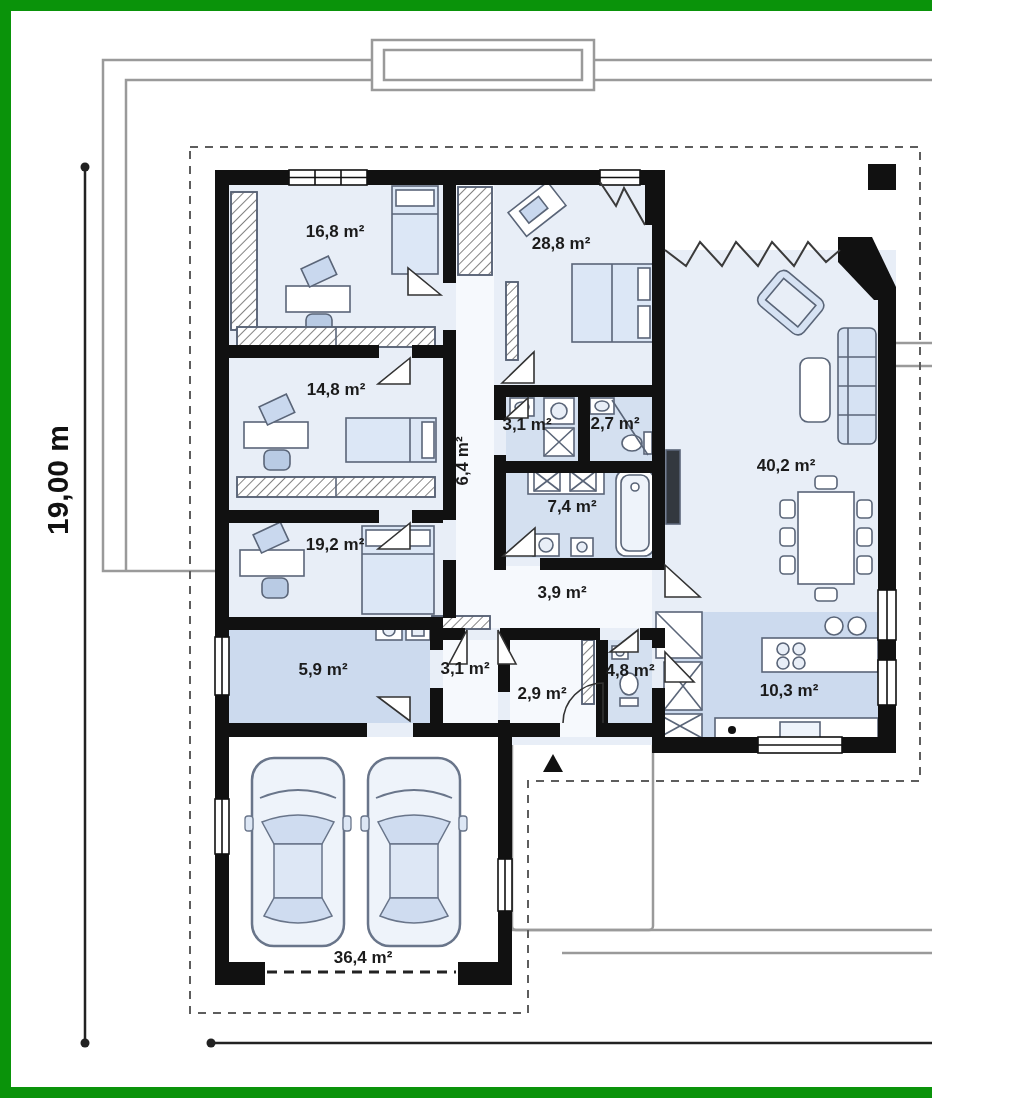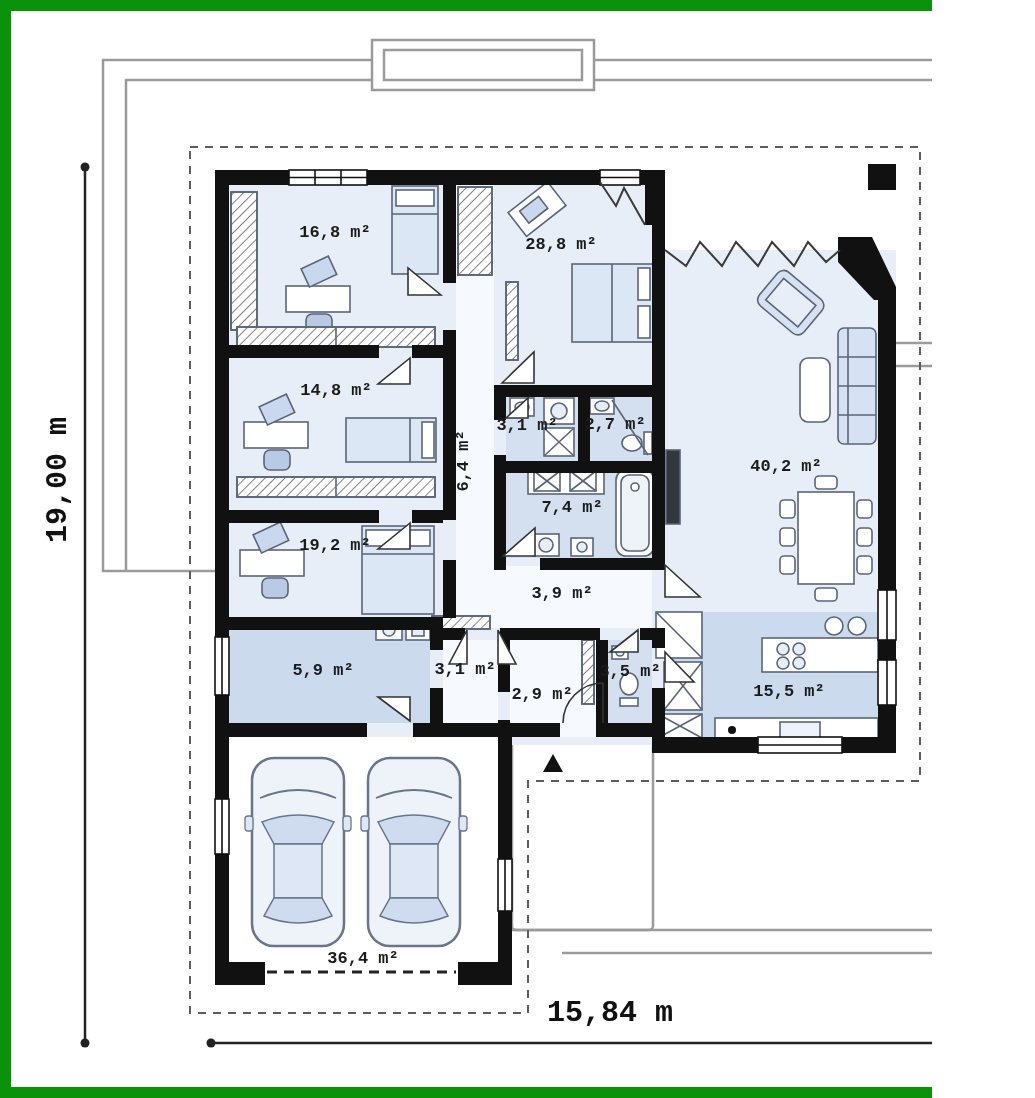--- a/index.html
+++ b/index.html
@@ -1,18 +1,18 @@
 <!DOCTYPE html>
 <html><head>
 <meta charset="utf-8">
 <style>
   html,body{margin:0;padding:0;background:#ffffff;}
   .canvas{
     position:relative;width:932px;height:1098px;background:#fff;overflow:hidden;
-    font-family:Liberation Mono, monospace;
+    font-family:Liberation Sans, sans-serif;
   }
   .plan-svg{position:absolute;left:0;top:0;z-index:1;}
   .lbl{
     position:absolute;z-index:2;transform:translate(-50%,-50%);
     font-size:17px;font-weight:bold;color:#1b1b1b;white-space:nowrap;letter-spacing:0;
   }
   .lbl-rot{transform:translate(-50%,-50%) rotate(-90deg);}
   .dim{
     position:absolute;z-index:2;transform:translate(-50%,-50%);
     font-size:30px;font-weight:bold;color:#111;white-space:nowrap;
@@ -424,21 +424,20 @@
 <div class="lbl" style="left:527px;top:425px">3,1 m²</div>
 <div class="lbl" style="left:615px;top:424px">2,7 m²</div>
 <div class="lbl lbl-rot" style="left:463px;top:461px">6,4 m²</div>
 <div class="lbl" style="left:572px;top:507px">7,4 m²</div>
 <div class="lbl" style="left:786px;top:466px">40,2 m²</div>
 <div class="lbl" style="left:335px;top:545px">19,2 m²</div>
 <div class="lbl" style="left:562px;top:593px">3,9 m²</div>
 <div class="lbl" style="left:323px;top:670px">5,9 m²</div>
 <div class="lbl" style="left:465px;top:669px">3,1 m²</div>
 <div class="lbl" style="left:542px;top:694px">2,9 m²</div>
-<div class="lbl" style="left:630px;top:671px">3,5 m²</div>
-<div class="lbl" style="left:789px;top:691px">15,5 m²</div>
+<div class="lbl" style="left:630px;top:671px">4,8 m²</div>
+<div class="lbl" style="left:789px;top:691px">10,3 m²</div>
 <div class="lbl" style="left:363px;top:958px">36,4 m²</div>
 
 <div class="dim dim-rot" style="left:58px;top:480px">19,00 m</div>
-<div class="dim" style="left:610px;top:1013px">15,84 m</div>
 
 
 </div>
 
 </body></html>

